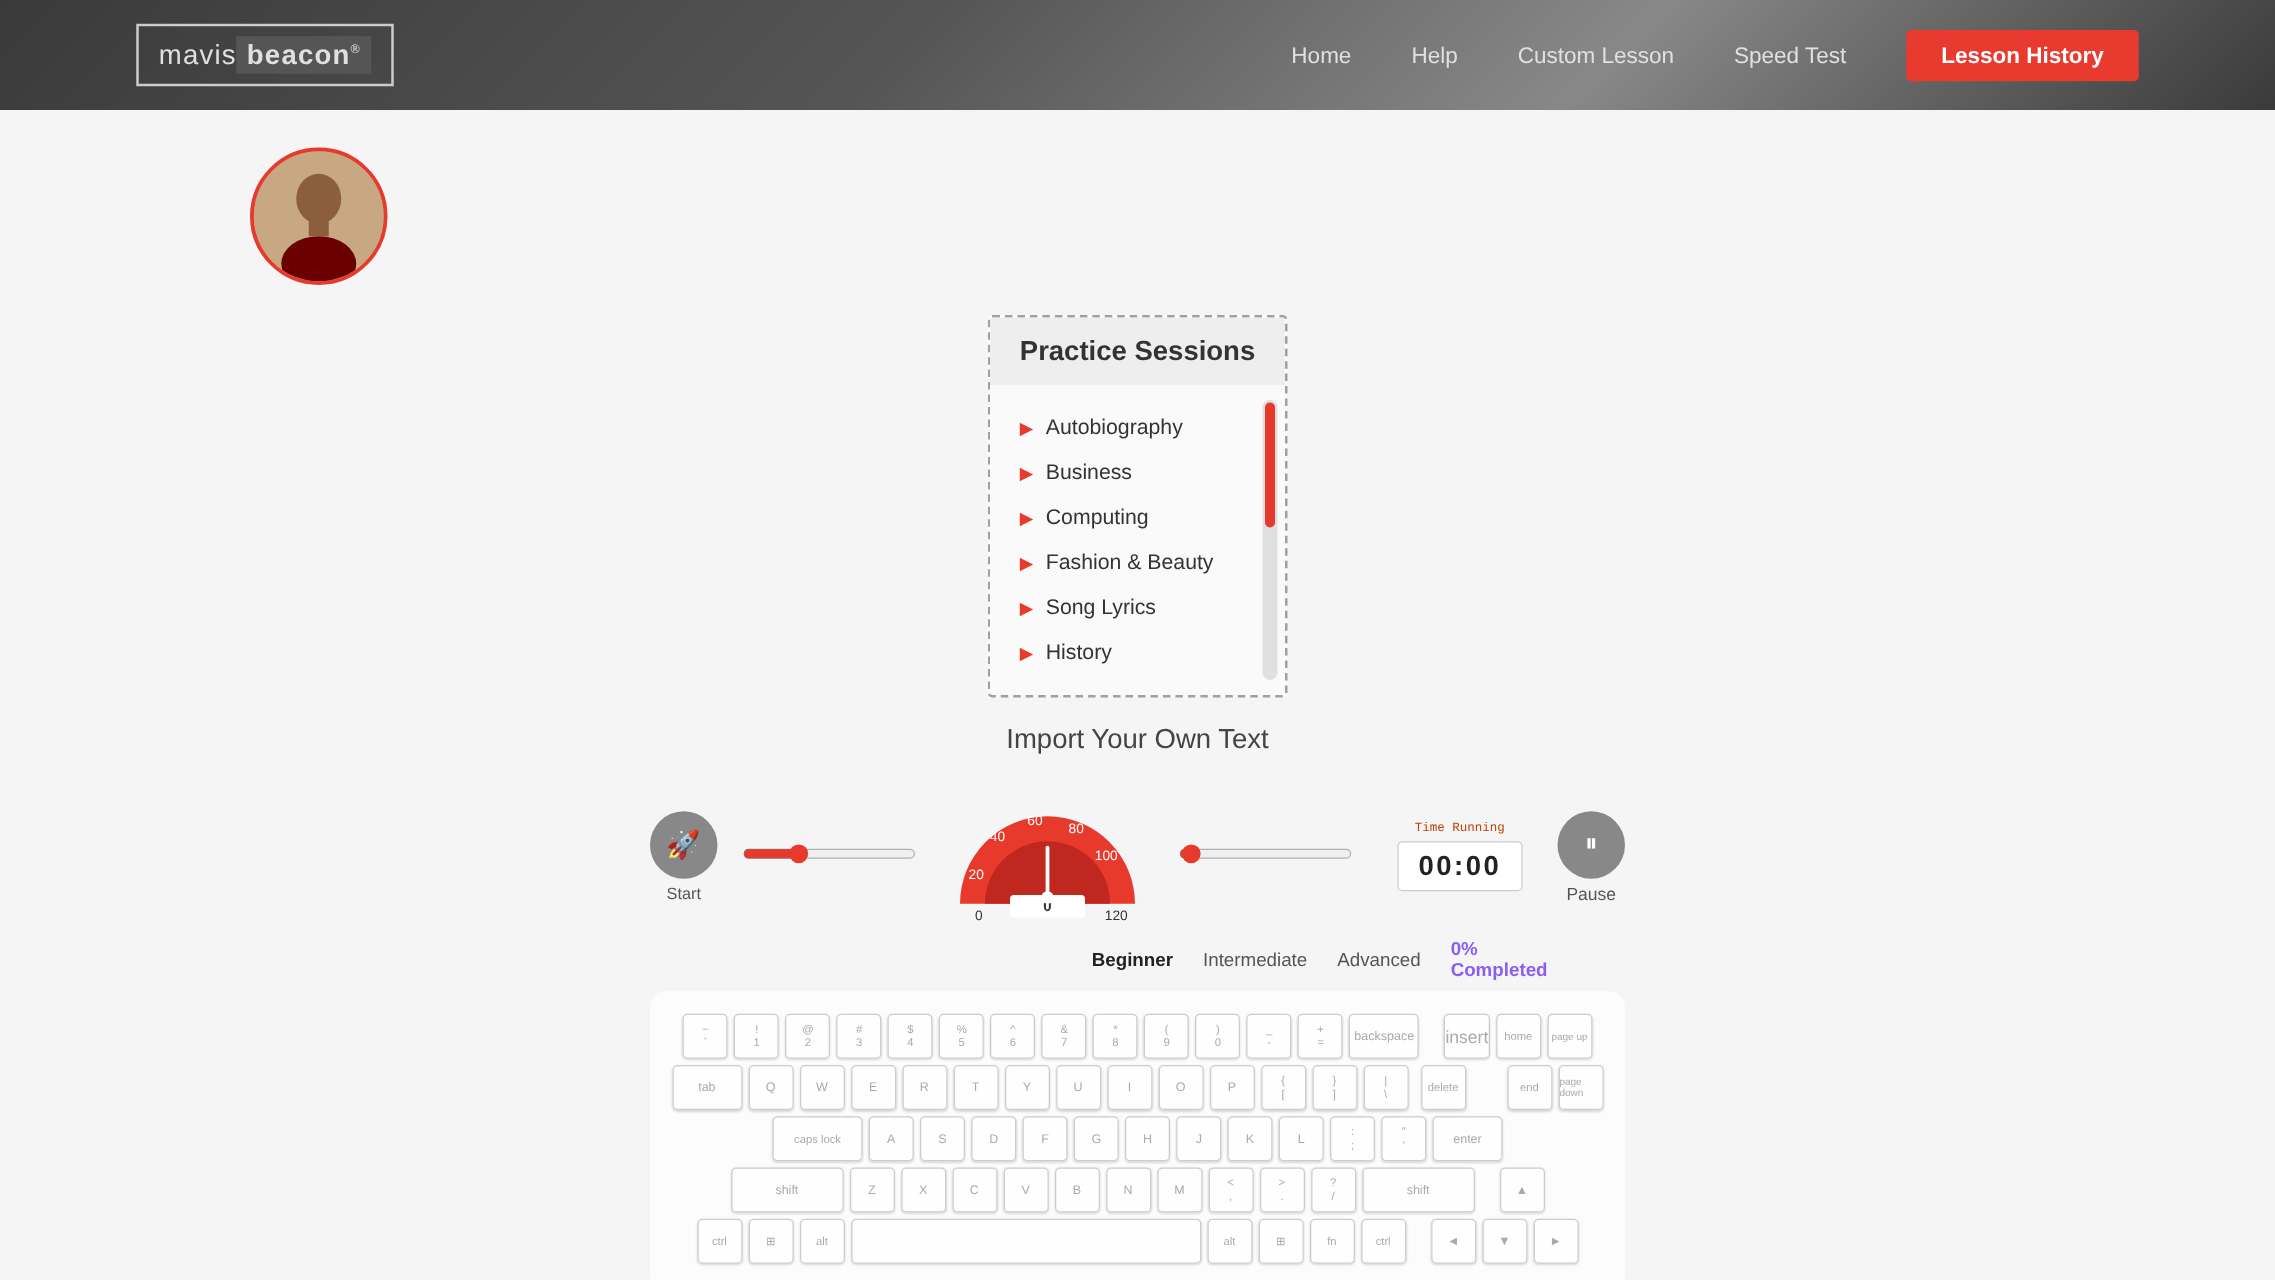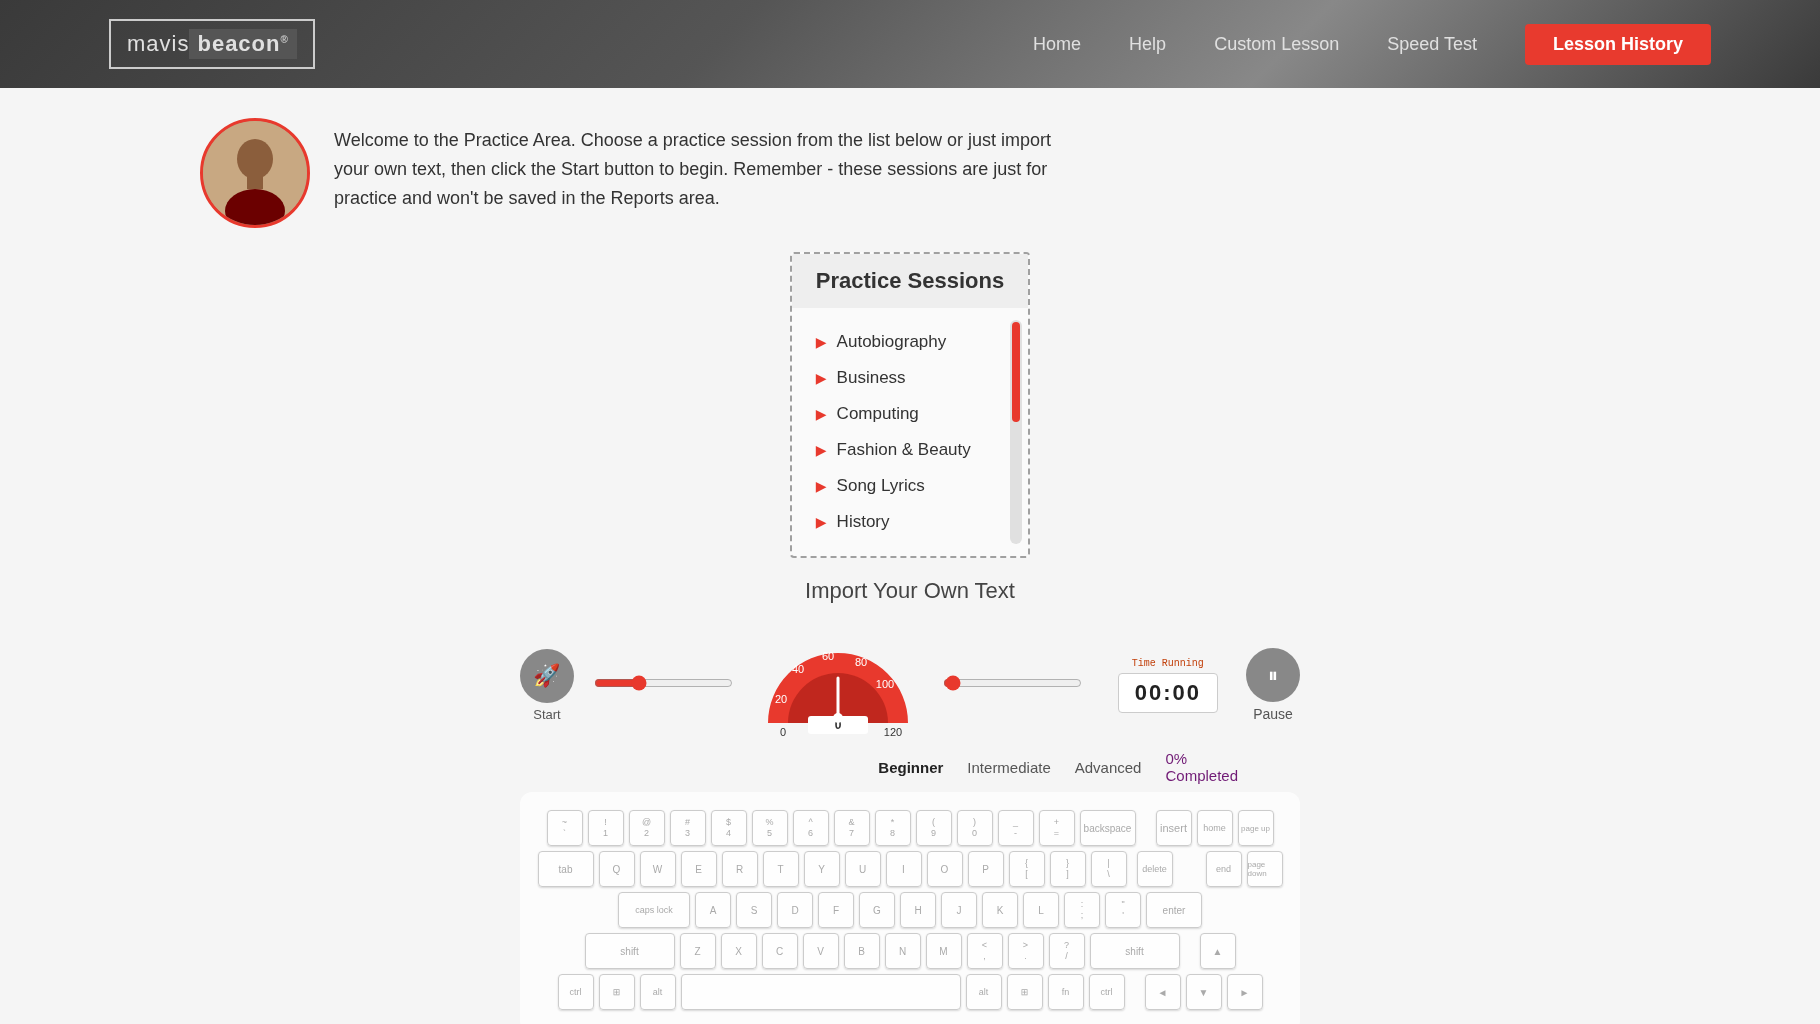--- a/index.html
+++ b/index.html
@@ -321,21 +321,20 @@
       <svg width="104" height="104" viewBox="0 0 104 104" xmlns="http://www.w3.org/2000/svg">
         <circle cx="52" cy="52" r="52" fill="#c8a882"></circle>
 
         <ellipse cx="52" cy="38" rx="18" ry="20" fill="#8B5E3C"></ellipse>
 
         <ellipse cx="52" cy="90" rx="30" ry="22" fill="#6B0000"></ellipse>
 
         <rect x="44" y="54" width="16" height="14" fill="#8B5E3C"></rect>
       </svg>
     </div>
-    <p class="welcome-text">Welcome to the Practice Area. Choose a practice session from the list below or just import your own text, then click the Start button to begin. Remember - these sessions are just for practice and won't be saved in the Reports area.</p>
   </div>
 
   <div class="center-content">
 
     <div class="practice-box">
       <div class="practice-header">Practice Sessions</div>
       <div class="practice-list">
         <div class="practice-items">
 
         <div class="practice-item">
@@ -432,21 +431,21 @@
     <div style="display:flex;align-items:center;justify-content:flex-end;width:100%;max-width:780px;gap:8px;margin-bottom:8px;">
       <div style="width:70px;"></div>
       <div style="flex:1;"></div>
       <div style="flex-shrink:0;width:170px;display:flex;justify-content:space-around;font-size:14px;color:#555;">
         
       </div>
       <div style="flex:1;display:flex;align-items:center;justify-content:flex-start;padding-left:24px;gap:24px;">
         <span style="font-size:15px;font-weight:700;color:#222;">Beginner</span>
         <span style="font-size:15px;color:#555;">Intermediate</span>
         <span style="font-size:15px;color:#555;">Advanced</span>
-        <span style="font-size:15px;color:#701a75;">0% Completed</span>
+        <span style="font-size:15px;color:#8b5cf6;font-weight:bold;">0% Completed</span>
       </div>
       <div style="width:54px;"></div>
     </div>
 
     <div class="keyboard-container keyboard-wrapper">
 
       <div class="keyboard-row">
         <div class="key faded">
             <span class="key-double">
               <span>~</span>
@@ -520,21 +519,21 @@
             </span>
           </div>
         <div class="key faded">
             <span class="key-double">
               <span>+</span>
               <span>=</span>
             </span>
           </div>
         <div class="key wide faded" style="font-size:10px;">backspace</div>
         <div style="width:10px;"></div>
-        <div class="key faded" style="font-size:11px;">insert</div>
+        <div class="key faded" style="font-size:14px;">insert</div>
         <div class="key faded" style="font-size:9px;">home</div>
         <div class="key faded" style="font-size:8px;">page up</div>
       </div>
 
       <div class="keyboard-row">
         <div class="key wide faded" style="font-size:10px;">tab</div>
         <div class="key faded">Q</div>
         <div class="key faded">W</div>
         <div class="key faded">E</div>
         <div class="key faded">R</div>

